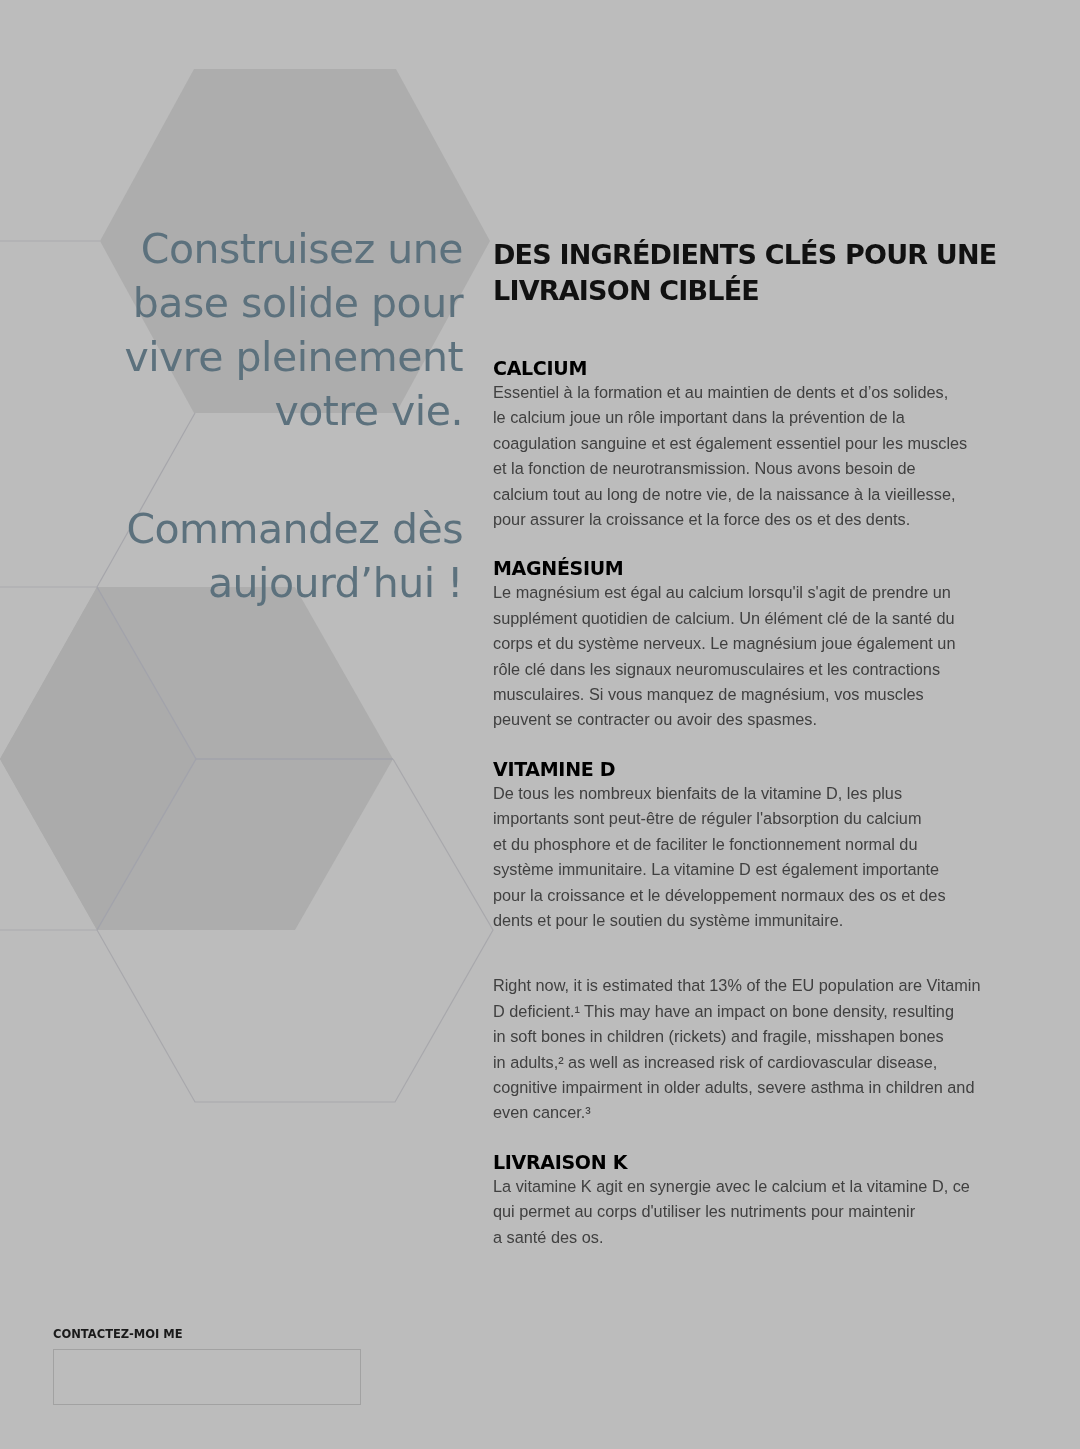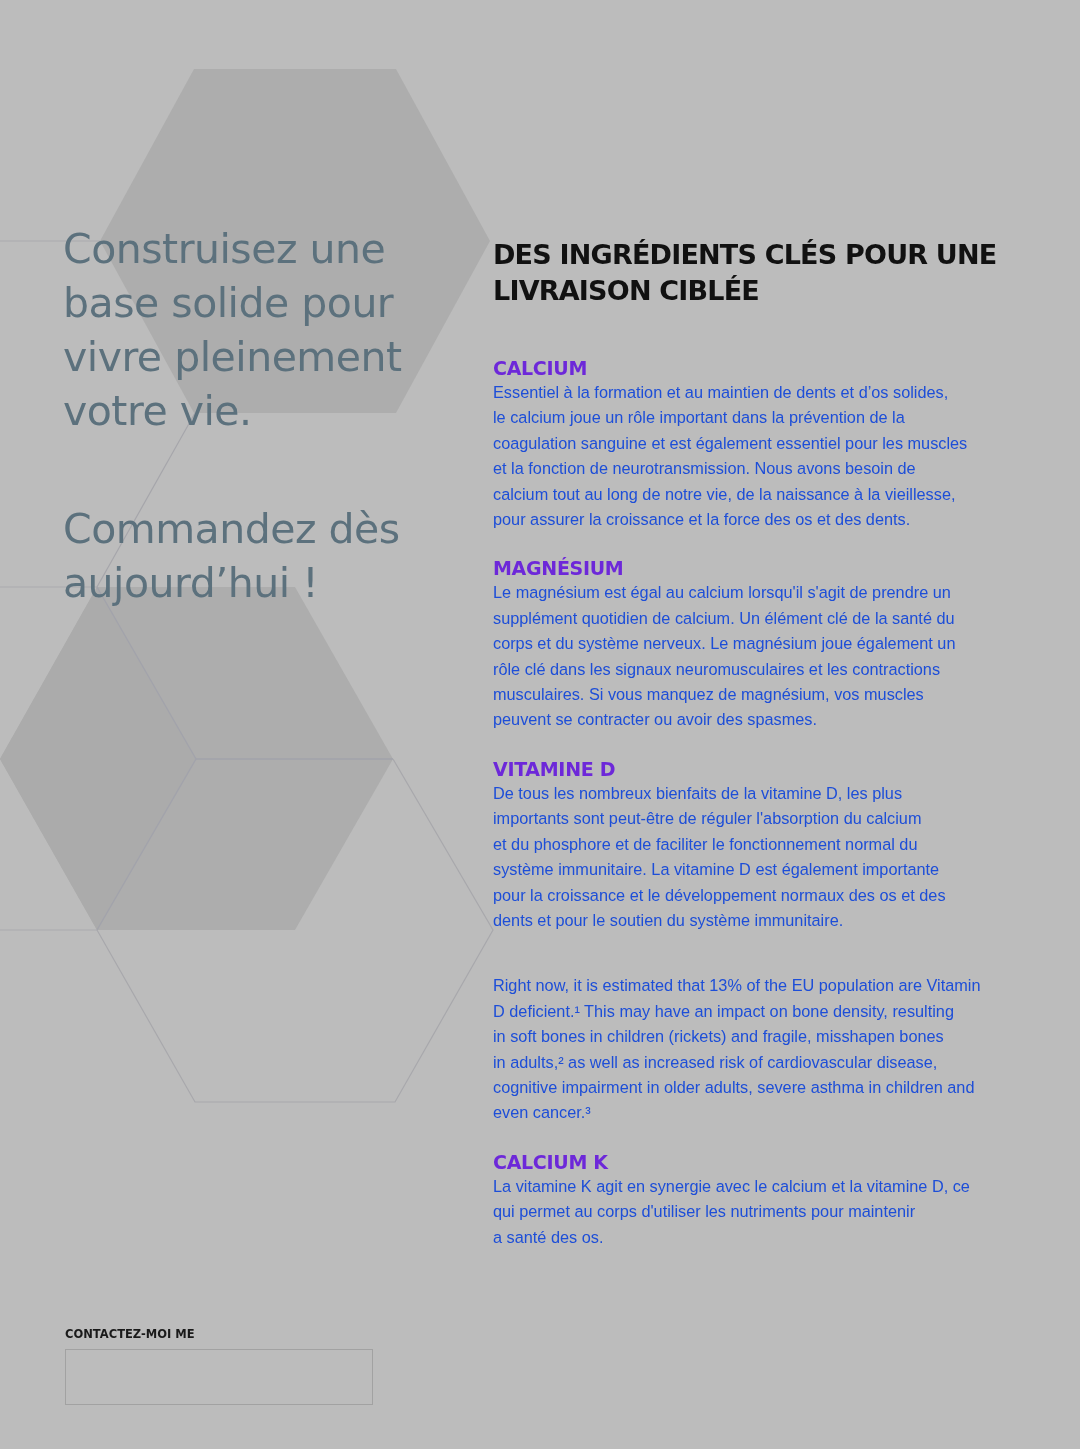--- a/index.html
+++ b/index.html
@@ -30,20 +30,21 @@
       z-index: 2;
     }
     .tagline {
       color: #5c717d;
       font-family: "DejaVu Sans", sans-serif;
       font-size: 41px;
       line-height: 54px;
       letter-spacing: -0.5px;
       margin: 0;
       font-weight: normal;
+      text-align: right;
     }
     .tagline + .tagline {
       margin-top: 64px;
     }
     .right-col {
       position: absolute;
       left: 493px;
       top: 237px;
       width: 530px;
       z-index: 2;
@@ -60,37 +61,37 @@
     }
     .section {
       margin-bottom: 24px;
     }
     .section-title {
       font-family: "DejaVu Sans", sans-serif;
       font-size: 19px;
       line-height: 24px;
       font-weight: bold;
       margin: 0;
-      color: #6d28d9;
+      color: #000000;
       letter-spacing: -0.3px;
     }
     .section-body {
       font-family: "Liberation Sans", sans-serif;
       font-size: 16.3px;
       line-height: 25.4px;
       margin: 0;
-      color: #1d4ed8;
+      color: #404040;
       white-space: pre-line;
     }
     .section-body + .section-body {
       margin-top: 40px;
     }
     .contact {
       position: absolute;
-      left: 65px;
+      left: 53px;
       top: 1327px;
       z-index: 2;
     }
     .contact-label {
       font-family: "DejaVu Sans", sans-serif;
       font-size: 11.5px;
       font-weight: bold;
       color: #1a1a1a;
       letter-spacing: 0;
       margin: 0 0 8px 0;
@@ -166,21 +167,21 @@
 dents et pour le soutien du système immunitaire.</p>
     <p class="section-body">Right now, it is estimated that 13% of the EU population are Vitamin
 D deficient.¹ This may have an impact on bone density, resulting
 in soft bones in children (rickets) and fragile, misshapen bones
 in adults,² as well as increased risk of cardiovascular disease,
 cognitive impairment in older adults, severe asthma in children and
 even cancer.³</p>
   </div>
 
   <div class="section">
-    <h3 class="section-title">CALCIUM K</h3>
+    <h3 class="section-title">LIVRAISON K</h3>
     <p class="section-body">La vitamine K agit en synergie avec le calcium et la vitamine D, ce
 qui permet au corps d'utiliser les nutriments pour maintenir
 a santé des os.</p>
   </div>
 </div>
 
 <div class="contact">
   <div class="contact-label">CONTACTEZ-MOI ME</div>
   <div class="contact-box"></div>
 </div>

